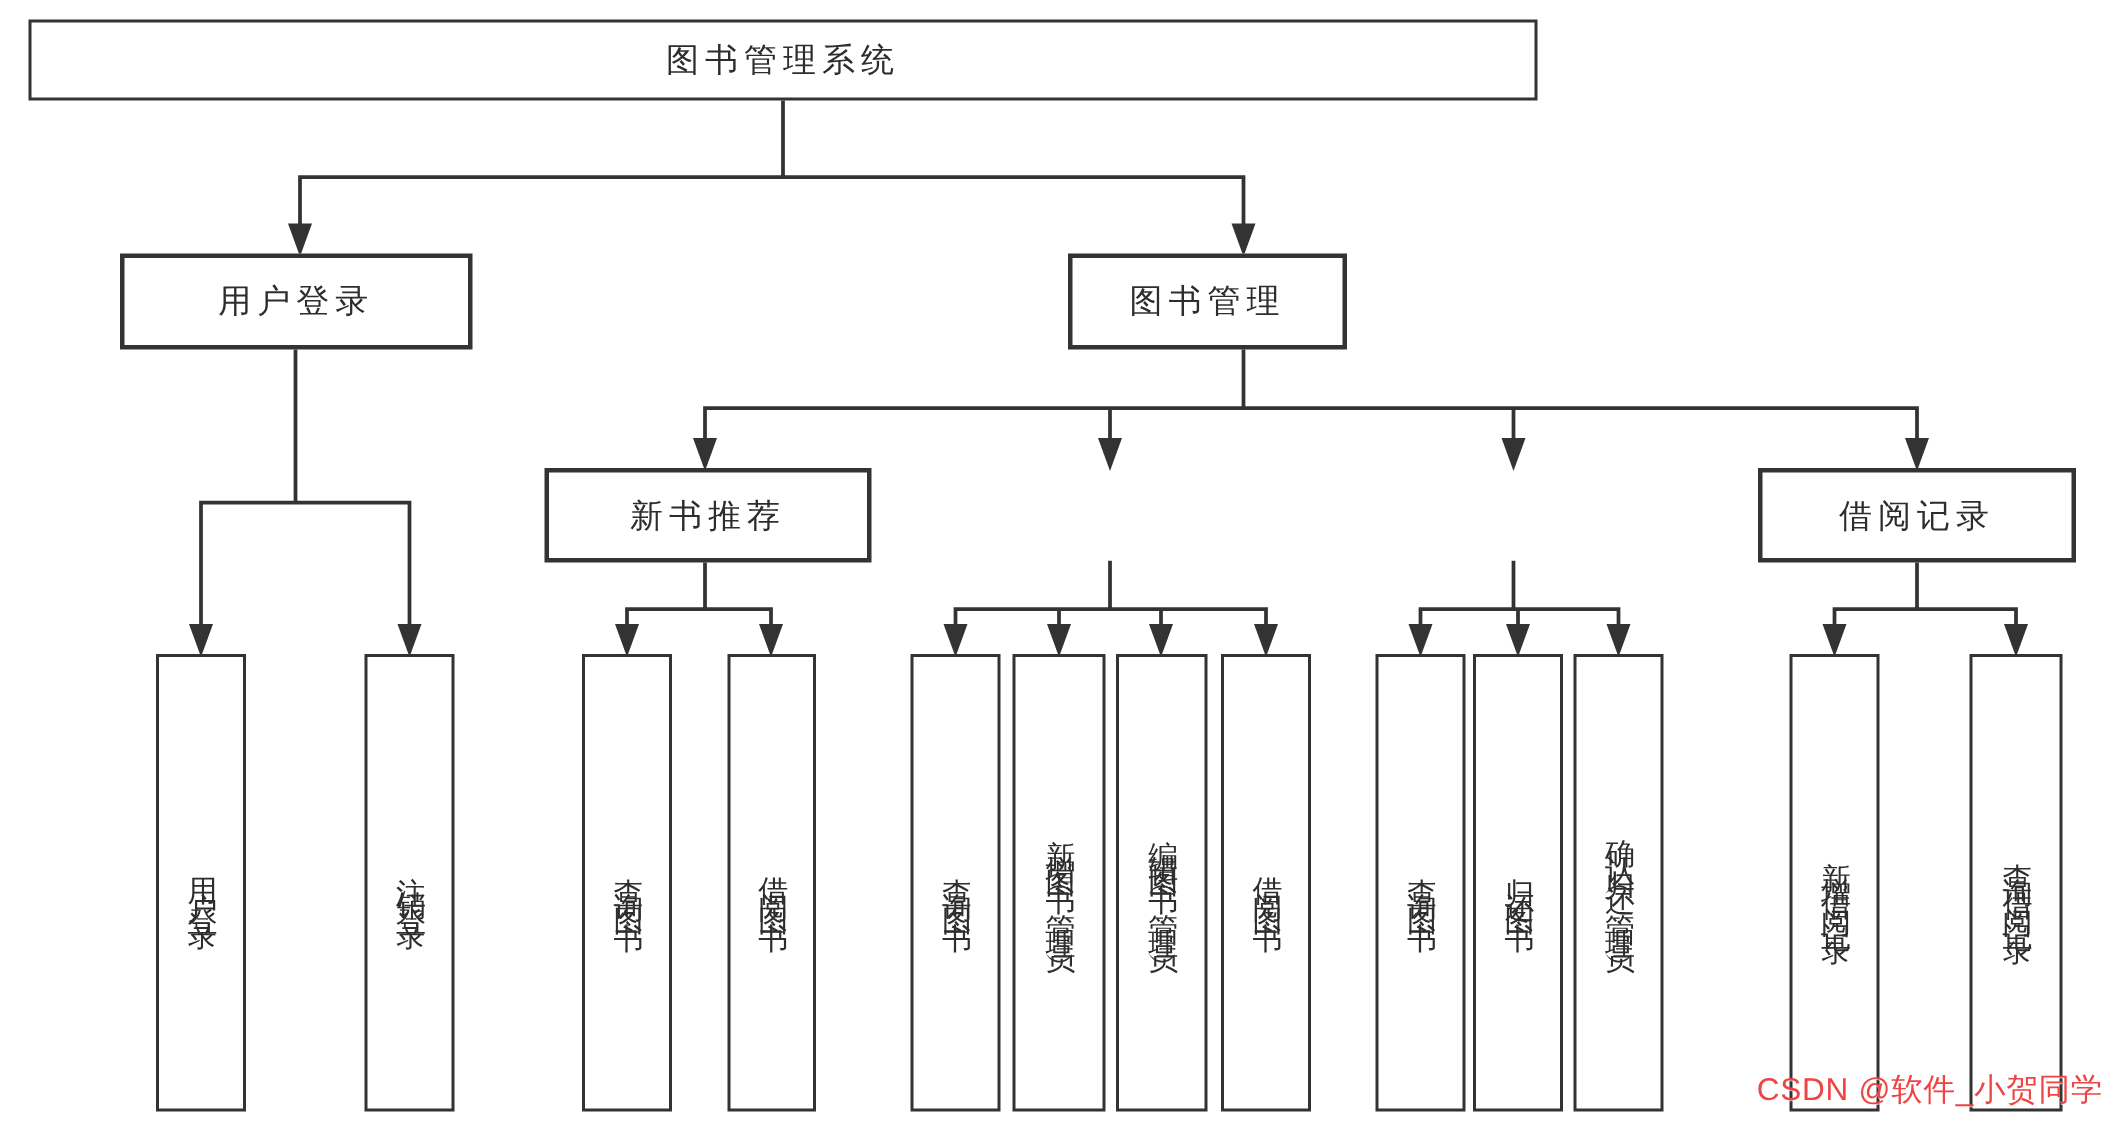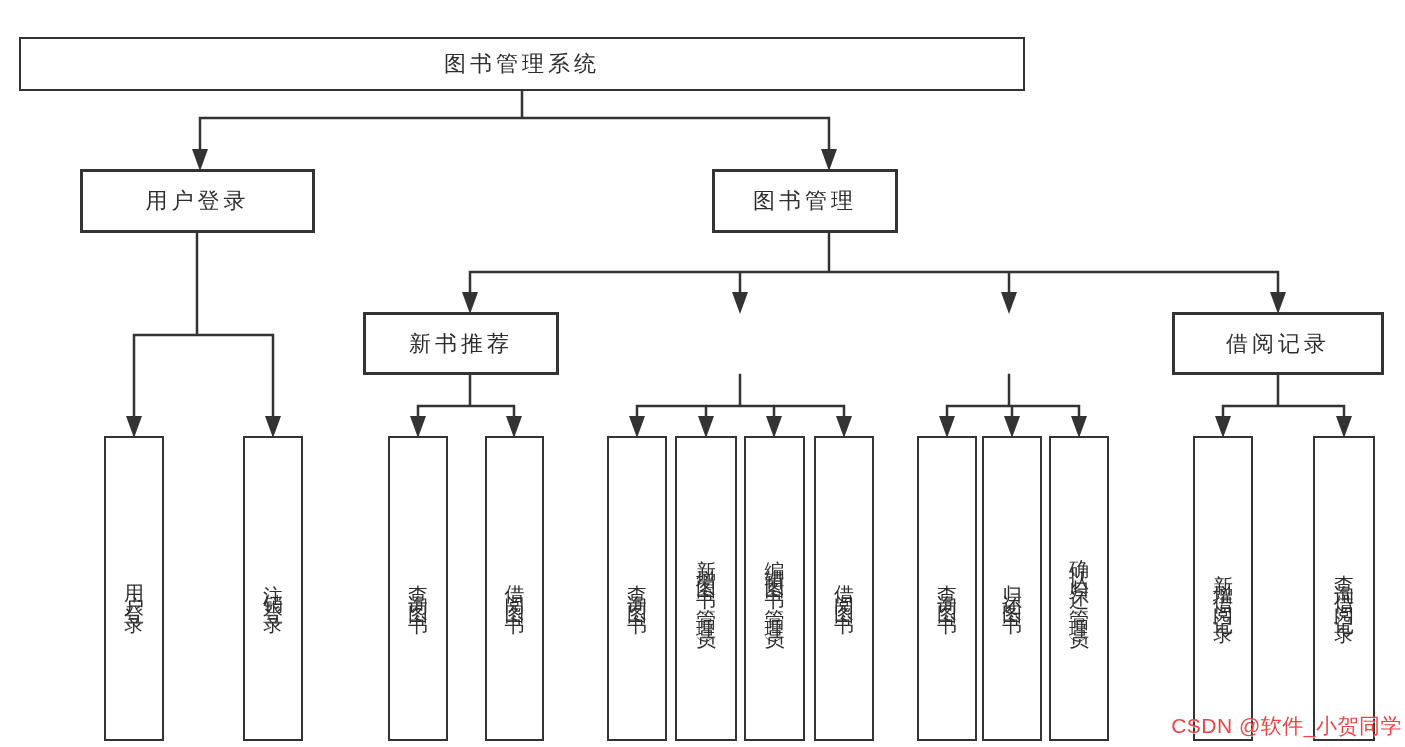--- a/index.html
+++ b/index.html
@@ -13,26 +13,26 @@
     border:3px solid #333333; background:#ffffff;
     display:flex; align-items:center; justify-content:center;
     color:#2d2d2d; z-index:2;
   }
   .box.h span { font-size:22px; letter-spacing:4px; white-space:nowrap; }
   .box.v span {
     writing-mode:vertical-rl; text-orientation:mixed;
     font-size:20px; line-height:1.15; letter-spacing:10px; white-space:nowrap;
   }
   
-  #root-box { left:19px;  top:13px;  width:1006px; height:54px; border-width:2.5px;margin-top:24px; }
+  #root-box { left:19px;  top:13px;  width:1006px; height:54px; border-width:2.5px; }
   
   #l2-a { left:80px;  top:169px; width:235px; height:64px; }
   #l2-b { left:712px; top:169px; width:186px; height:64px; }
   
-  #l3-a { left:363px;  top:312px; width:196px; height:63px; }
+  #l3-a { left:363px;  top:312px; width:218px; height:63px; }
   #l3-b { left:633px;  top:312px; width:215px; height:63px; }
   #l3-c { left:902px;  top:312px; width:215px; height:63px; }
   #l3-d { left:1172px; top:312px; width:212px; height:63px;align-items:center; }
   
   .leaf { top:436px; height:305px; border-width:2.5px; }
   #u1 { left:104px;  width:60px; }
   #u2 { left:243px;  width:60px; }
   #x1 { left:388px;  width:60px; }
   #x2 { left:485px;  width:59px; }
   #j1 { left:607px;  width:60px; }

